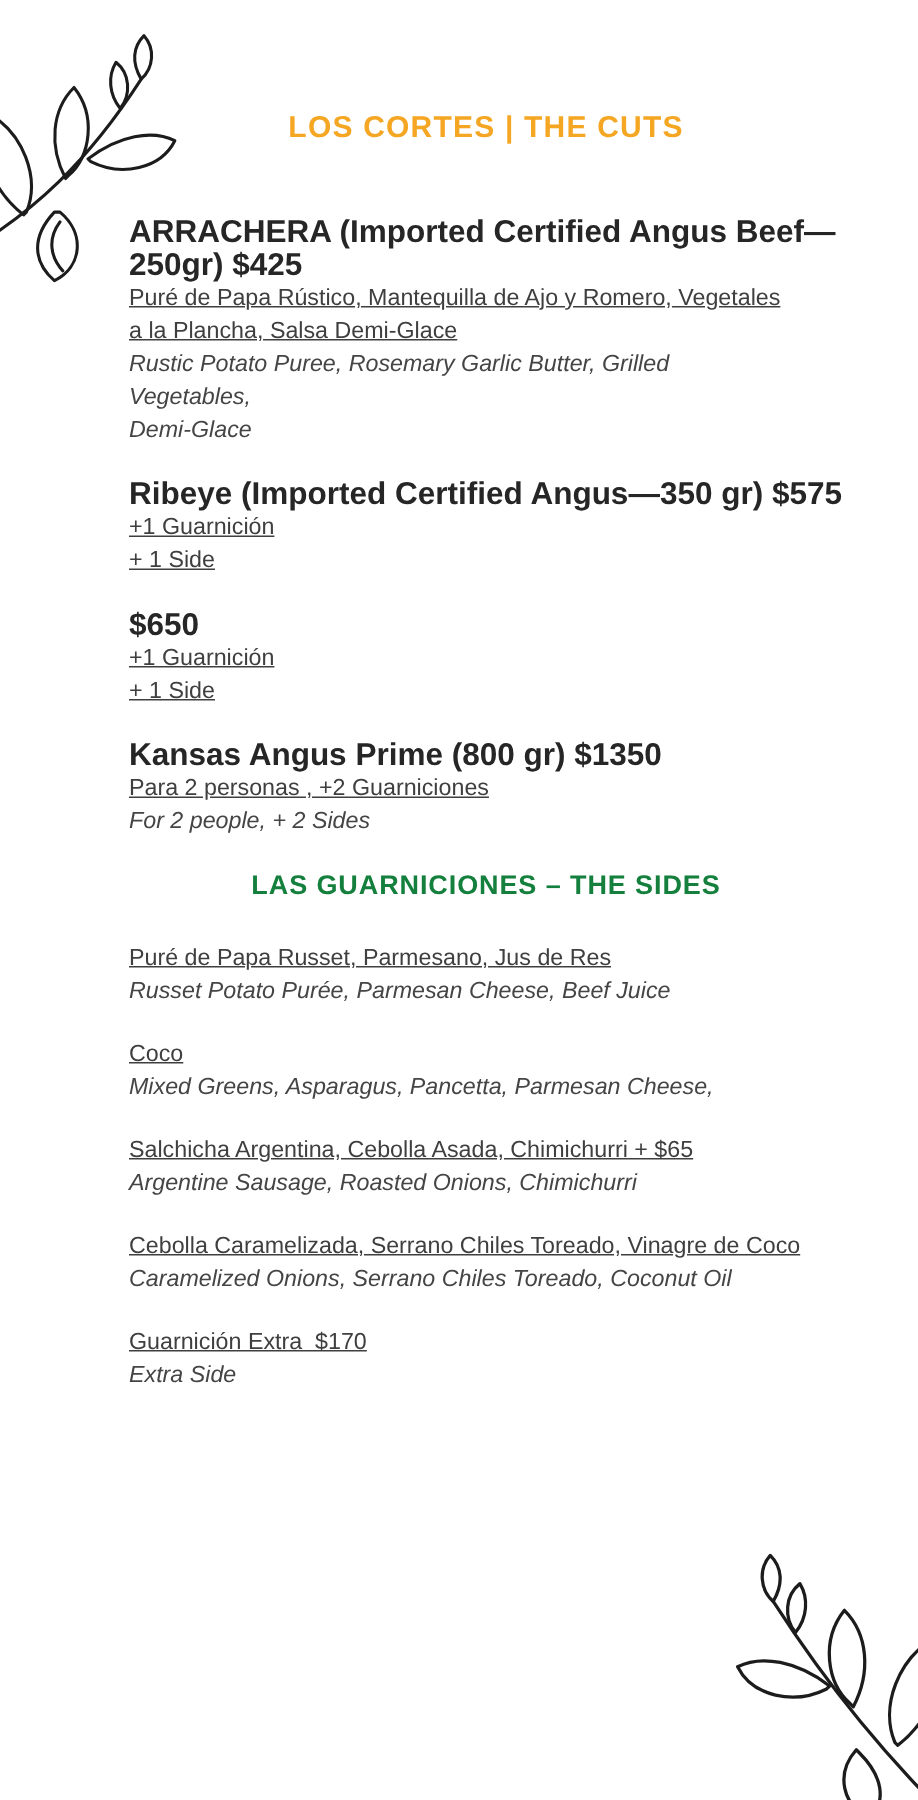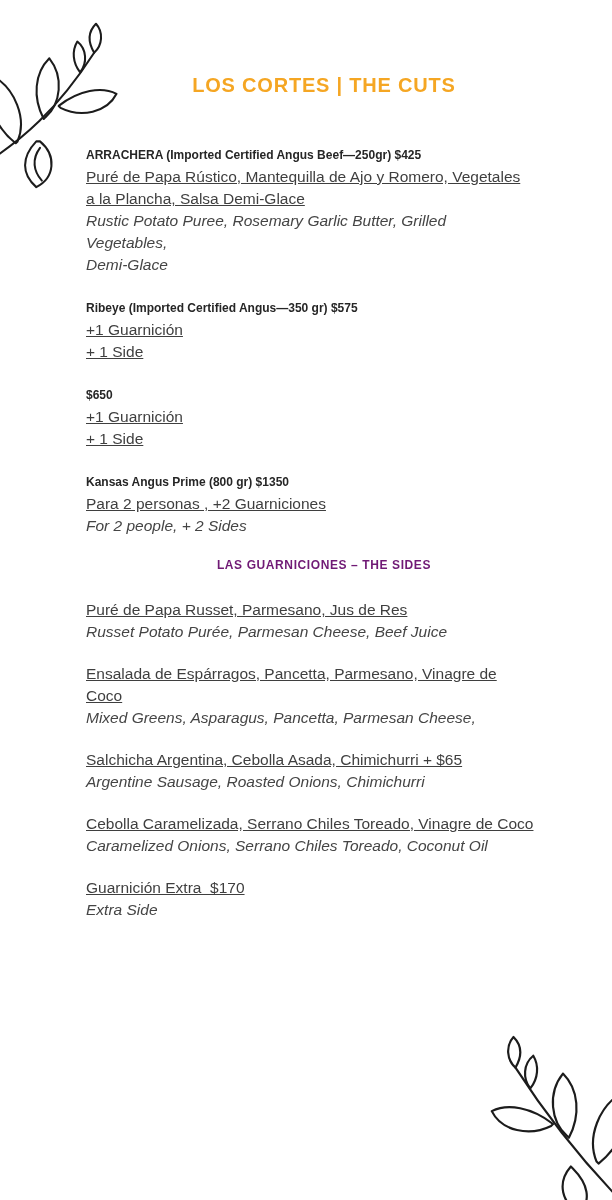--- a/index.html
+++ b/index.html
@@ -46,32 +46,32 @@
   .cuts-list { margin-top: 47px; }
   .menu-item { margin-bottom: 21px; }
   .line {
     font-size: 15.5px;
     line-height: 22px;
     white-space: pre-wrap;
   }
   .line.bold {
     font-weight: bold;
     color: #262626;
-    font-size: 12px;
+    font-size: 21px;
   }
   .line.regular { color: #3f3f3f; text-decoration: underline; }
   .line.italic { font-style: italic; color: #454545; }
   .section-heading {
     margin-top: 14px;
     margin-bottom: 27px;
     text-align: center;
-    font-size: 12px;
+    font-size: 18px;
     font-weight: bold;
     letter-spacing: 0.6px;
-    color: #701a75;
+    color: #15803d;
   }
   .side-item { margin-bottom: 20px; }
 </style>
 </head>
 <body>
 
 <div class="page">
 
   <svg class="branch branch-top-left" viewBox="0 0 150 180" xmlns="http://www.w3.org/2000/svg">
     <g fill="none" stroke="#1c1c1c" stroke-width="2.2" stroke-linecap="round" stroke-linejoin="round">
@@ -137,21 +137,20 @@
 
     <div class="sides-list">
 
       <div class="side-item">
         <div class="line regular">Puré de Papa Russet, Parmesano, Jus de Res</div>
         <div class="line italic">Russet Potato Purée, Parmesan Cheese, Beef Juice</div>
       </div>
 
 
       <div class="side-item">
-        <div class="line regular">Ensalada de Espárragos, Pancetta, Parmesano, Vinagre de</div>
         <div class="line regular">Coco</div>
         <div class="line italic">Mixed Greens, Asparagus, Pancetta, Parmesan Cheese,</div>
       </div>
 
       <div class="side-item">
         <div class="line regular">Salchicha Argentina, Cebolla Asada, Chimichurri + $65</div>
         <div class="line italic">Argentine Sausage, Roasted Onions, Chimichurri</div>
       </div>
 
       <div class="side-item">

